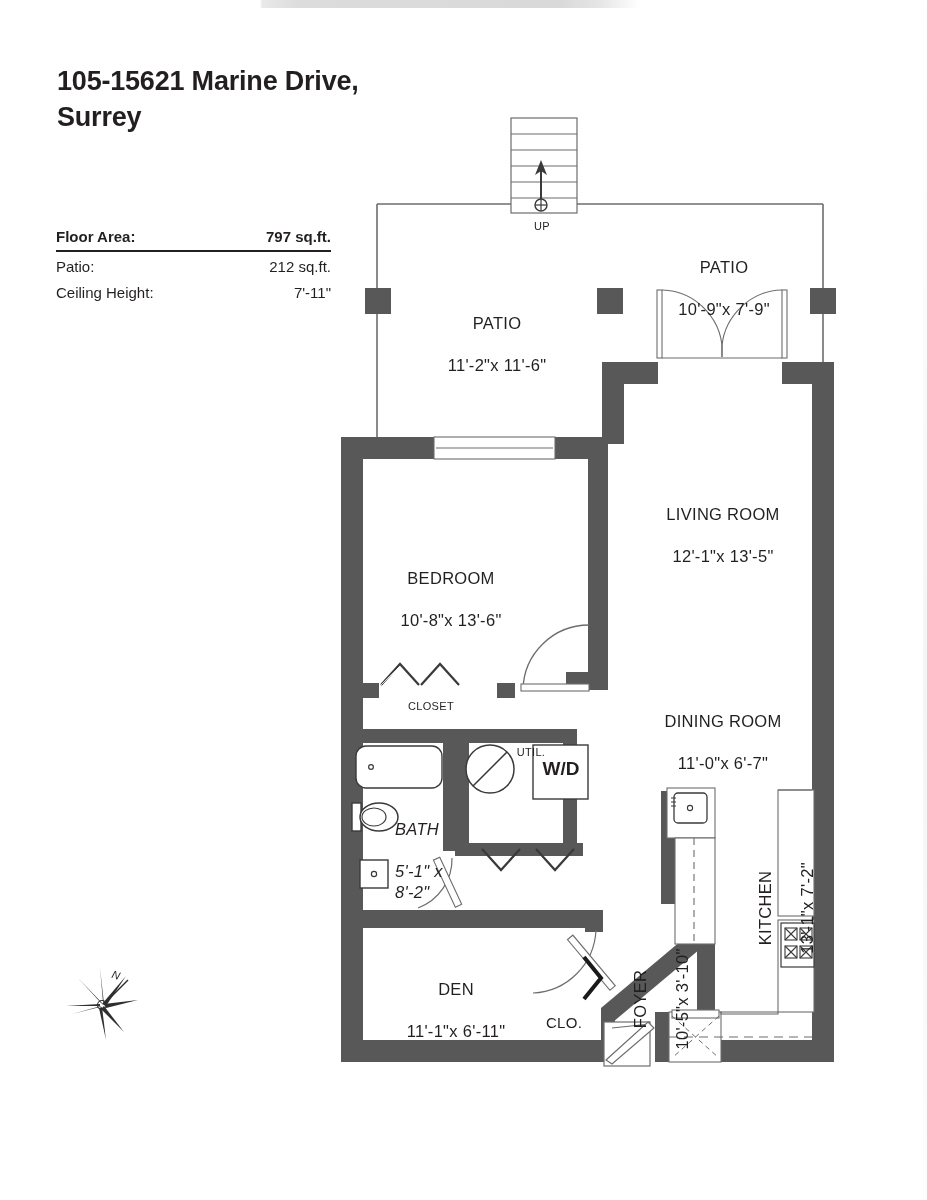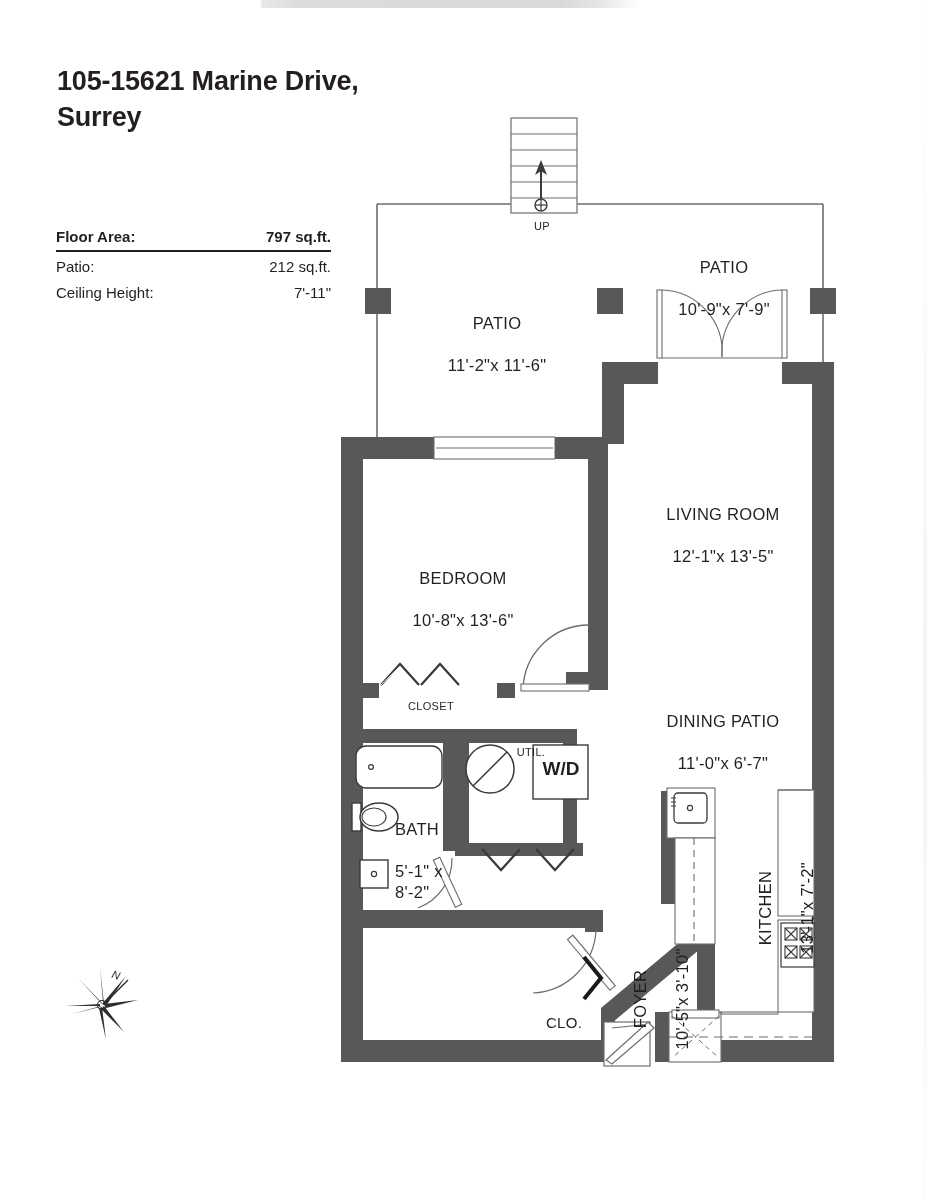--- a/index.html
+++ b/index.html
@@ -378,42 +378,46 @@
   <div class="rlabel" style="left:628px; top:236px; width:192px;">
     <span>PATIO</span><br>
     <span>10'-9"x  7'-9"</span>
   </div>
 
   <div class="rlabel" style="left:614px; top:483px; width:218px;">
     <span>LIVING ROOM</span><br>
     <span>12'-1"x 13'-5"</span>
   </div>
 
-  <div class="rlabel" style="left:361px; top:547px; width:204px;">
+  <div class="rlabel" style="left:349px; top:547px; width:204px;">
     <span>BEDROOM</span><br>
     <span>10'-8"x 13'-6"</span>
   </div>
 
   <div class="rlabel" style="left:614px; top:690px; width:218px;">
-    <span>DINING PATIO</span><br>
+    <span>DINING ROOM</span><br>
     <span>11'-0"x  6'-7"</span>
   </div>
 
   <div class="rlabel rot" style="left:660px; top:887px; width:190px; height:42px;">
     <span>KITCHEN</span><br>
     <span>13'-1"x 7'-2"</span>
   </div>
 
-  <div class="rlabel" style="left:395px; top:798px; width:106px; text-align:left;">
+  <div class="rlabel" style="left:395px; top:798px; width:106px; text-align:left;font-style:italic;">
     <span>BATH</span><br>
     <span>5'-1" x
 8'-2"</span>
   </div>
 
 
+  <div class="rlabel" style="left:380px; top:958px; width:152px;">
+    <span>DEN</span><br>
+    <span>11'-1"x 6'-11"</span>
+  </div>
 
   <div class="rlabel rot" style="left:545px; top:978px; width:170px; height:42px;">
     <span>FOYER</span><br>
     <span>10'-5"x 3'-10"</span>
   </div>
 
   <div class="rlabel sm" style="left:381px; top:698px; width:100px;">CLOSET</div>
 
   <div class="rlabel sm" style="left:495px; top:744px; width:72px;">UTIL.</div>
 

